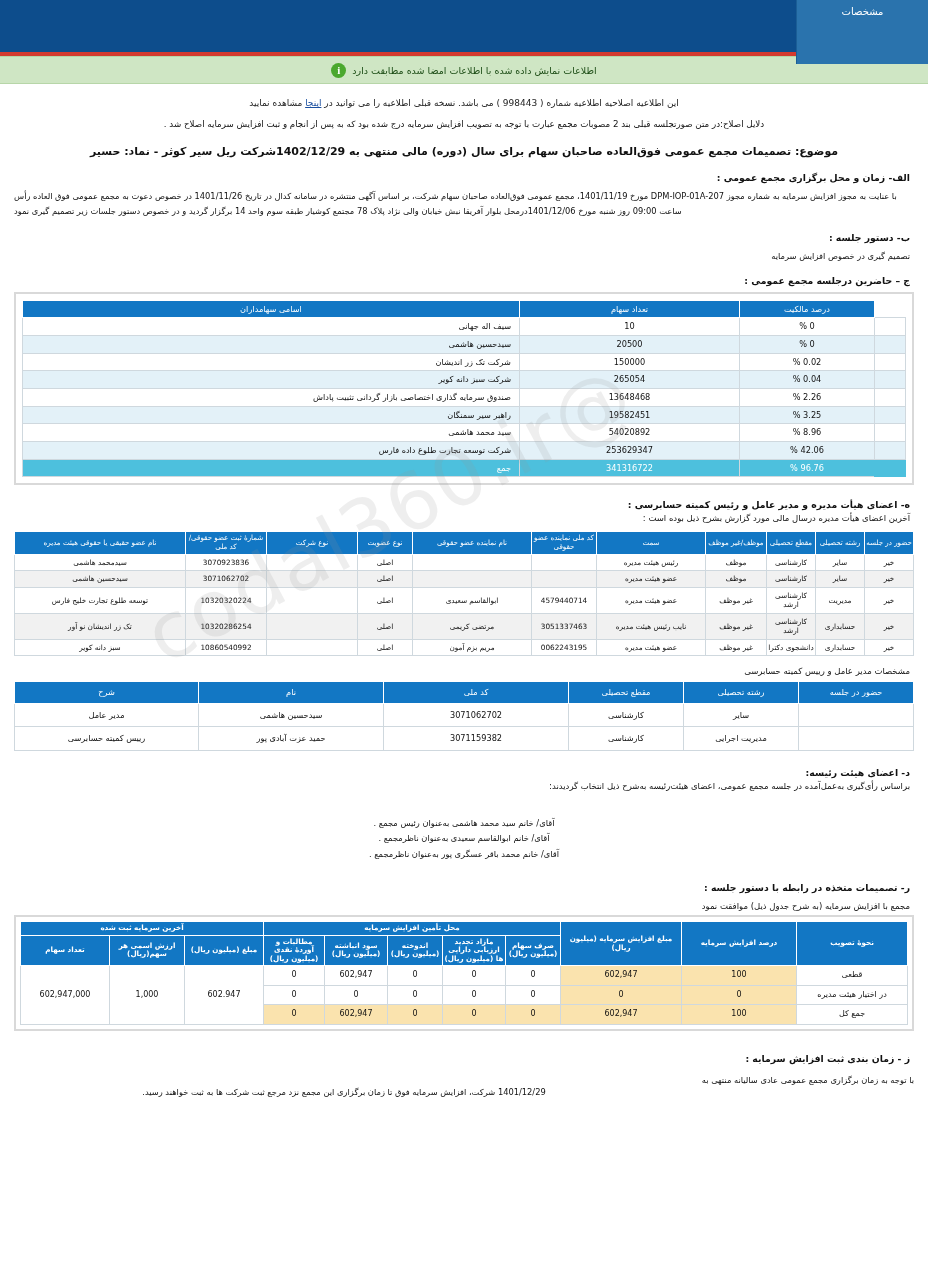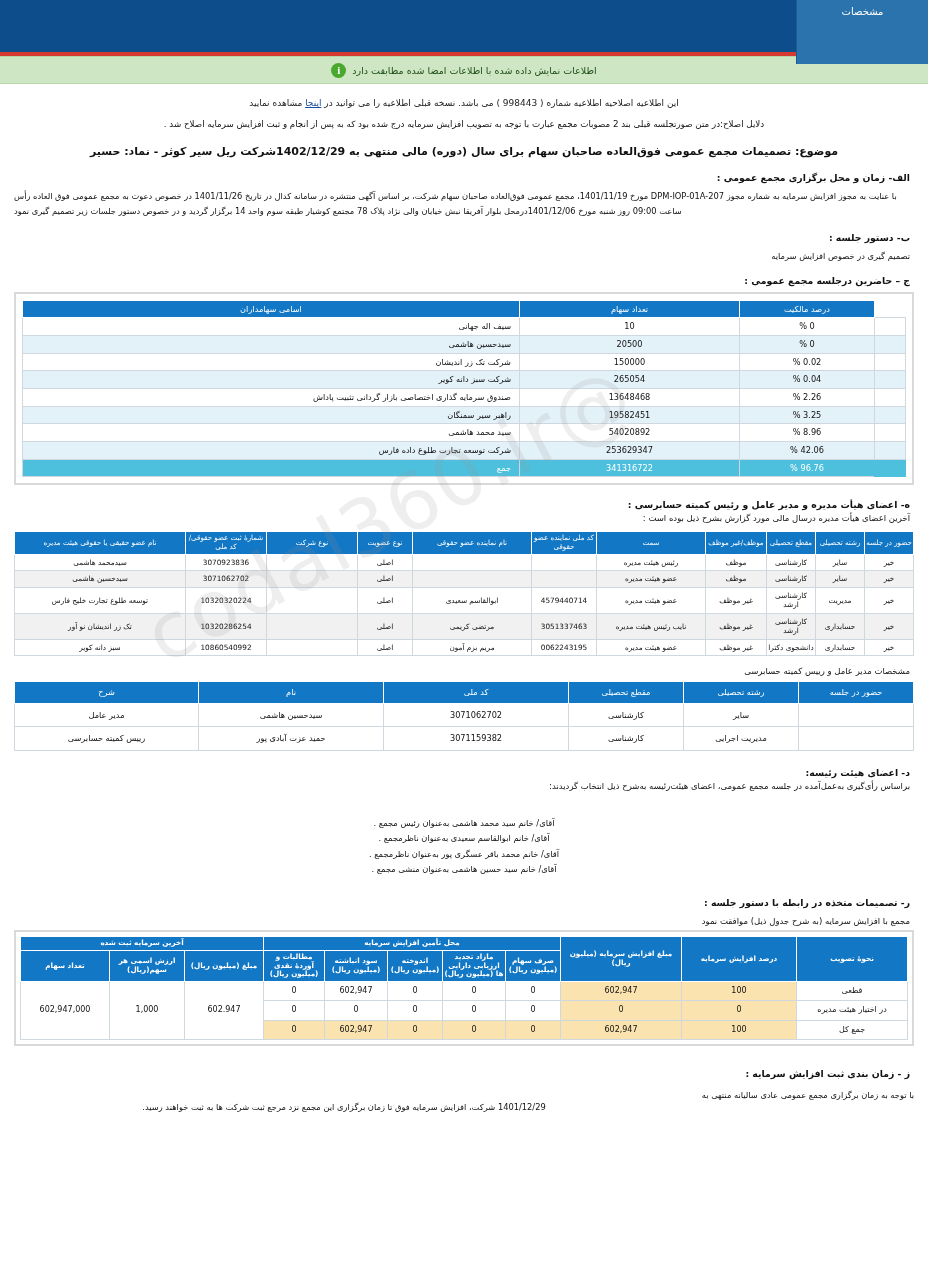--- a/index.html
+++ b/index.html
@@ -438,21 +438,20 @@
       </tr>
     </tbody>
   </table>
 
   <div class="sec-head" style="margin-top:16px">د- اعضای هیئت رئیسه:</div>
   <div class="sec-sub">براساس رأی‌گیری به‌عمل‌آمده در جلسه مجمع عمومی، اعضای هیئت‌رئیسه به‌شرح ذیل انتخاب گردیدند:</div>
   <div class="chair-list">
     <div>آقای/ خانم  سید محمد هاشمی  به‌عنوان رئیس مجمع .</div>
     <div>آقای/ خانم  ابوالقاسم سعیدی  به‌عنوان ناظرمجمع .</div>
     <div>آقای/ خانم  محمد باقر عسگری پور  به‌عنوان ناظرمجمع .</div>
-    <div>آقای/ خانم  سید حسین هاشمی  به‌عنوان منشی مجمع .</div>
   </div>
 
   <div class="sec-head" style="margin-top:20px">ر- تصمیمات متخذه در رابطه با دستور جلسه :</div>
   <div class="sec-sub" style="margin-top:8px">مجمع با افزایش سرمایه (به شرح جدول ذیل) موافقت نمود</div>
 
   <div class="blockbox" style="margin-top:4px;padding:4px">
     <table class="cap-table">
       <thead>
         <tr>
           <th rowspan="2" style="width:108px">نحوۀ تصویب</th>

